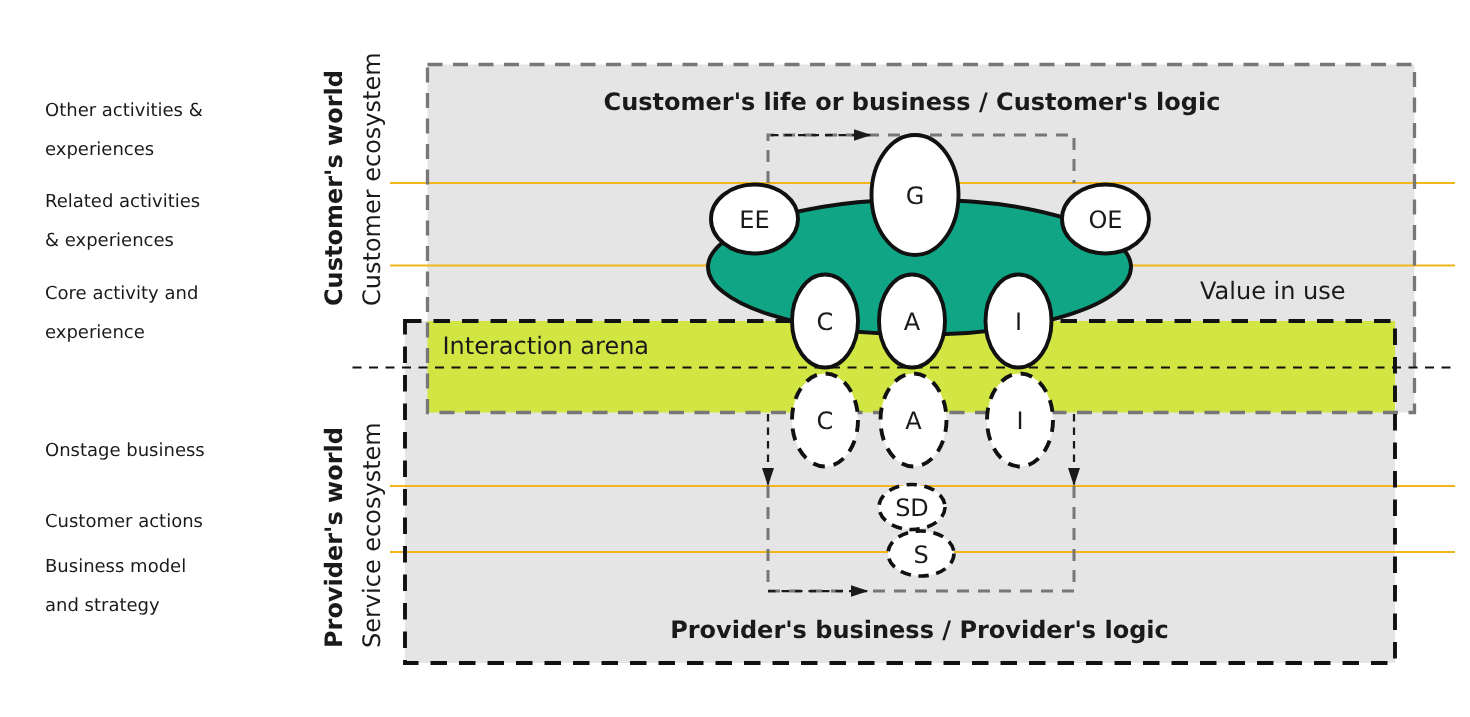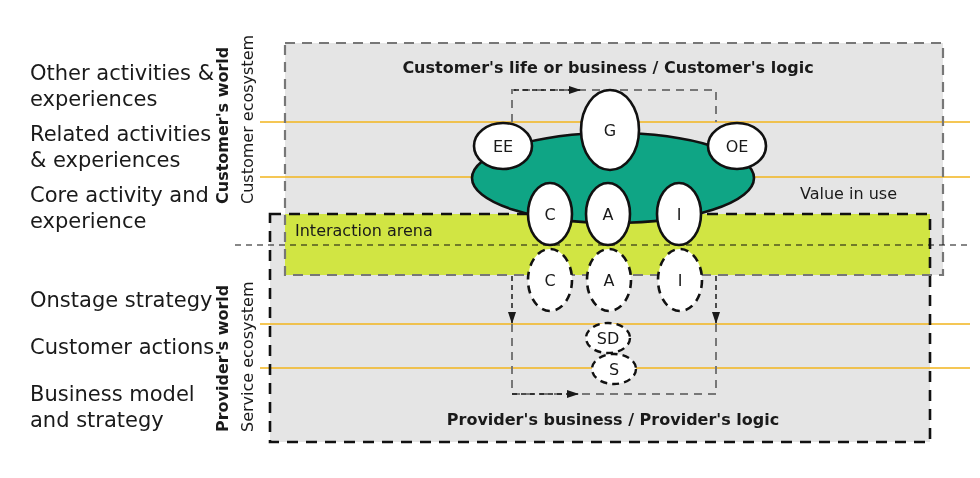--- a/index.html
+++ b/index.html
@@ -1,35 +1,35 @@
 <!DOCTYPE html>
 <html><head>
   <meta charset="utf-8">
   <style>
     html, body { margin: 0; padding: 0; background: #ffffff; }
     body { width: 980px; height: 478px; position: relative; overflow: hidden;
            font-family: "DejaVu Sans", "Liberation Sans", sans-serif; color: #1a1a1a; }
-    .row-label { position: absolute; left: 30px; font-size: 21px; line-height: 26px; white-space: pre-line; }
+    .row-label { position: absolute; left: 30px; font-size: 12px; line-height: 26px; white-space: pre-line; }
     svg { position: absolute; left: 0; top: 0; }
     .node-text { font-family: "DejaVu Sans", sans-serif; font-size: 16px; fill: #1a1a1a; }
     .title-text { font-family: "DejaVu Sans", sans-serif; font-size: 16px; font-weight: bold; fill: #1a1a1a; }
     .plain-text { font-family: "DejaVu Sans", sans-serif; font-size: 16px; fill: #1a1a1a; }
   </style>
 </head>
 <body>
 
 <div class="row-label" style="top:60px">Other activities &amp;
 experiences</div>
 <div class="row-label" style="top:121px">Related activities
 &amp; experiences</div>
 <div class="row-label" style="top:182px">Core activity and
 experience</div>
-<div class="row-label" style="top:287px">Onstage strategy</div>
+<div class="row-label" style="top:287px">Onstage business</div>
 <div class="row-label" style="top:334px">Customer actions</div>
-<div class="row-label" style="top:381px">Business model
+<div class="row-label" style="top:364px">Business model
 and strategy</div>
 
 <svg width="980" height="478" viewBox="0 0 980 478">
   <defs>
     <marker id="arrowhead" markerWidth="12" markerHeight="8" refX="11" refY="4" orient="auto" markerUnits="userSpaceOnUse">
       <path d="M0,0 L12,4 L0,8 Z" fill="#1a1a1a"></path>
     </marker>
   </defs>
 
   <rect x="270" y="214" width="660" height="228" fill="#e5e5e5"></rect>

